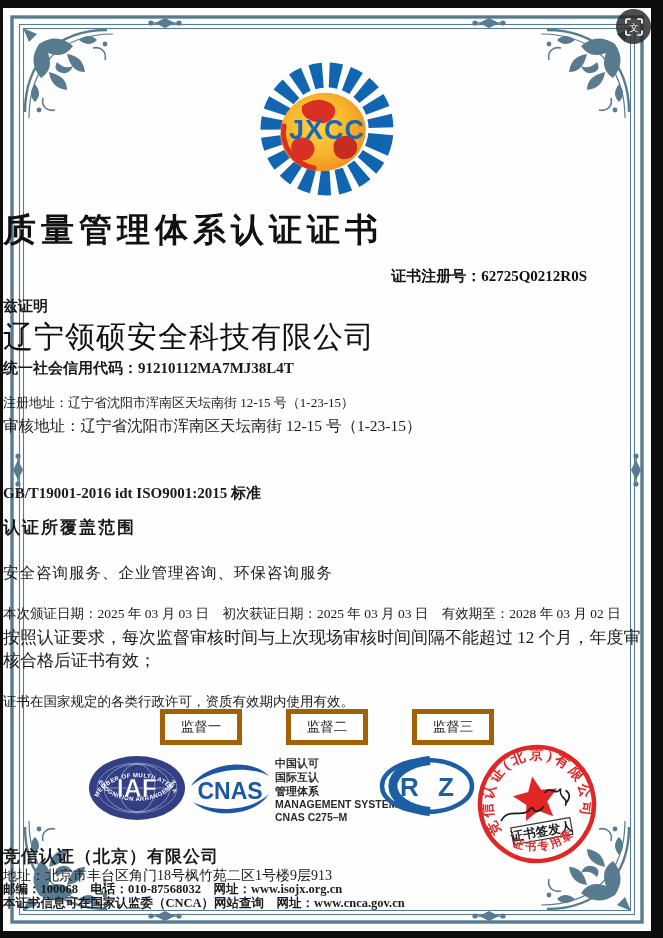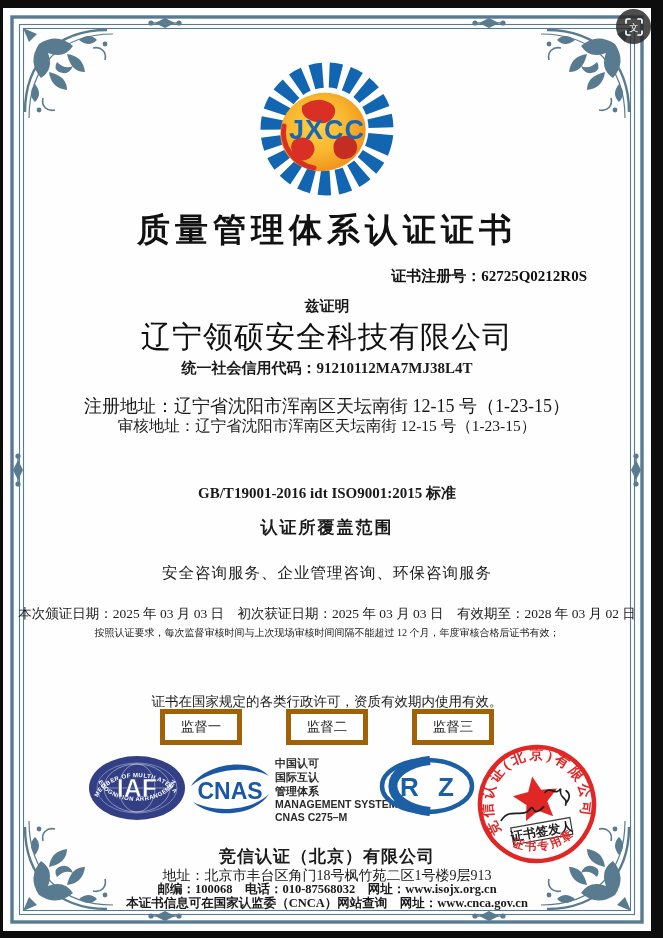--- a/index.html
+++ b/index.html
@@ -5,35 +5,35 @@
   html,body{margin:0;padding:0;}
   body{
     width:663px;height:938px;position:relative;background:#0d0d0d;
     font-family:"Liberation Serif","DejaVu Serif",serif;overflow:hidden;
   }
   .page{
     position:absolute;left:3px;top:8px;width:648px;height:923px;
     background:#fefefe;
   }
   .frame-svg{position:absolute;left:0;top:0;width:648px;height:923px;pointer-events:none;}
-  .abs{position:absolute;left:0;width:100%;text-align:center;color:#1a1a1a;}
+  .abs{position:absolute;left:0;width:100%;text-align:left;color:#1a1a1a;}
   .logo-wrap{position:absolute;left:50%;top:54px;transform:translateX(-50%);width:134px;height:134px;}
   .title{top:200px;font-size:33px;font-weight:600;letter-spacing:5px;color:#111;}
   .regline{position:absolute;top:259px;right:64px;font-size:15px;font-weight:700;color:#111;}
   .certify{top:289px;font-size:15px;font-weight:700;}
   .company{top:309px;font-size:30px;font-weight:400;letter-spacing:1px;color:#0f0f0f;}
   .credit{top:351px;font-size:15px;font-weight:700;}
-  .addr1{top:386px;font-size:18px;}
+  .addr1{top:386px;font-size:13px;}
   .addr2{top:408px;font-size:15.5px;}
   .h-std{top:443px;font-size:17px;font-weight:700;letter-spacing:1px;}
   .std{top:476px;font-size:15px;font-weight:700;}
   .h-scope{top:508px;font-size:17px;font-weight:700;letter-spacing:2px;}
   .scope{top:555px;font-size:15.5px;letter-spacing:1px;}
   .dates{top:597px;font-size:13.5px;}
-  .cond1{top:618px;font-size:10px;}
+  .cond1{top:618px;font-size:17px;}
   .cond2{top:638px;font-size:13.5px;margin-top:47px;}
   .boxes{position:absolute;top:701px;left:0;width:100%;display:flex;justify-content:center;gap:44px;}
   .svbox{border:5px solid #a16207;padding:4px 0;width:72px;text-align:center;
          font-size:13.5px;color:#222;background:#fff;}
   .mark{position:absolute;}
   .cnas-caption{position:absolute;left:272px;top:748px;text-align:left;color:#2b2b2b;
     font-family:"Liberation Sans","DejaVu Sans",sans-serif;}
   .cnas-caption .zh{font-size:11px;font-weight:700;line-height:14px;}
   .cnas-caption .en{font-size:10.5px;font-weight:700;line-height:13px;letter-spacing:0;}
   .f-company{top:837px;font-size:17px;font-weight:700;letter-spacing:1px;}

